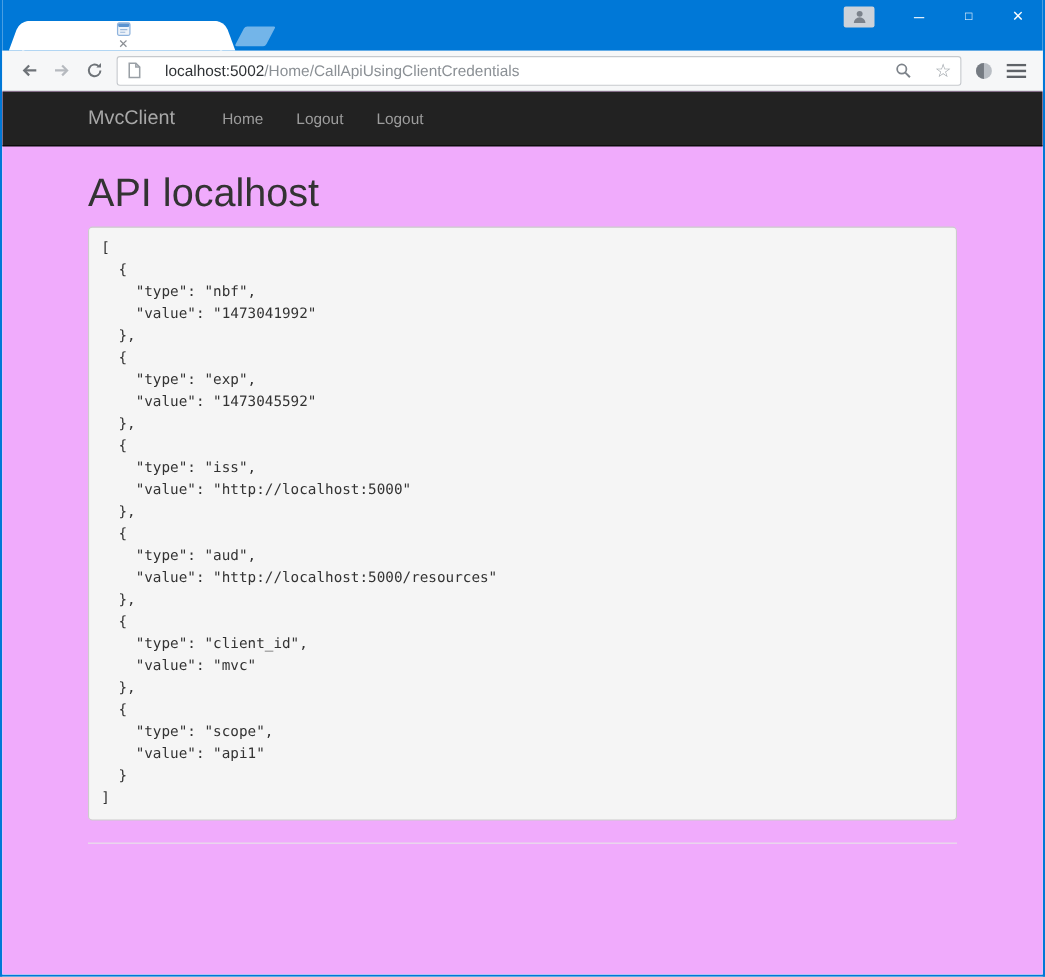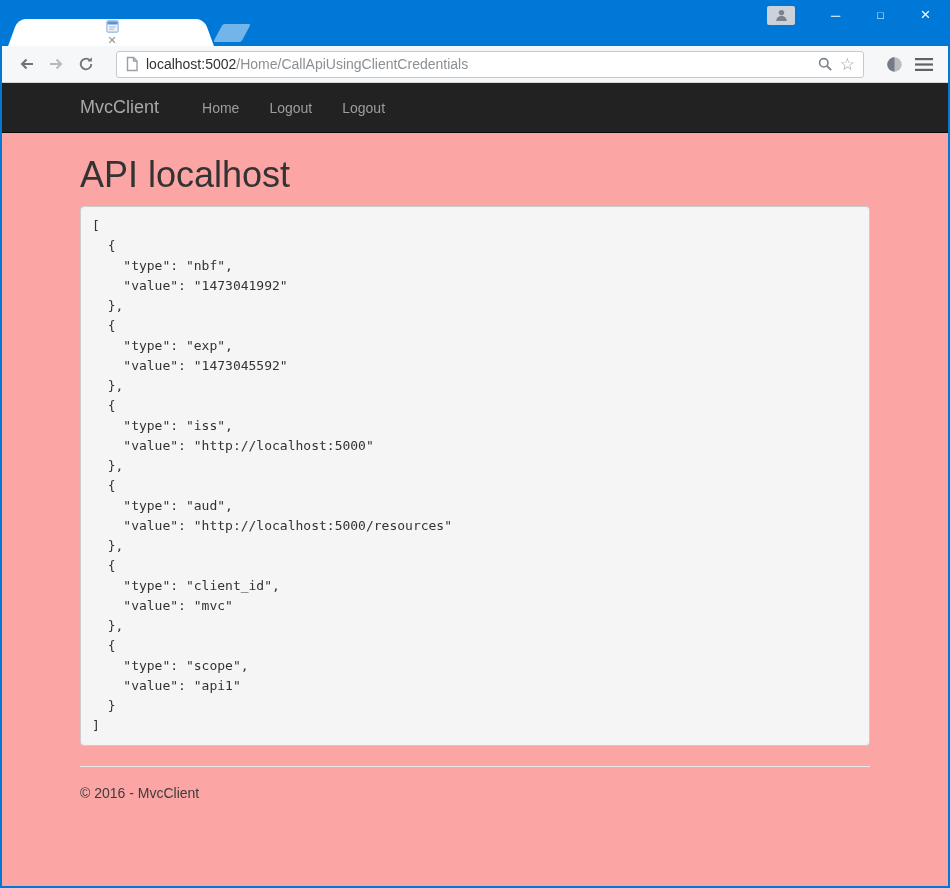--- a/index.html
+++ b/index.html
@@ -66,36 +66,36 @@
     height: 37px; flex: none;
     background: #f6f7f8; border-bottom: 1px solid #d5d8db;
     display: flex; align-items: center;
     padding: 0 10px; gap: 2px;
   }
   .nav-btn {
     width: 28px; height: 28px; border-radius: 14px;
     display: flex; align-items: center; justify-content: center; flex: none;
   }
   .omnibox {
-    flex: 1; height: 27px; margin: 0 14px;
+    flex: 1; height: 27px; margin: 0 4px;
     background: #fff; border: 1px solid #c6c9cd; border-radius: 3px;
-    display: flex; align-items: center; padding: 0 8px; gap: 7px;
+    display: flex; align-items: center; padding: 0 8px; gap: 21px;
     min-width: 0;
   }
   .url { flex: 1; font-size: 14px; white-space: nowrap; overflow: hidden; }
   .url .host { color: #2f3235; }
   .url .path { color: #8b9095; }
   .omni-icon { display: flex; align-items: center; flex: none; }
   .star-glyph { font-size: 17px; color: #9aa0a6; line-height: 1; }
   .tb-icon {
     width: 28px; height: 28px; display: flex; align-items: center; justify-content: center; flex: none;
   }
 
   
-  .page { flex: 1; background: #fca5a5; overflow: hidden; display: flex; flex-direction: column; }
+  .page { flex: 1; background: #f0abfc; overflow: hidden; display: flex; flex-direction: column; }
 
   .navbar {
     height: 50px; flex: none;
     background: #222; border-bottom: 1px solid #080808;
   }
   .navbar-inner {
     width: 790px; margin: 0 auto; height: 100%;
     display: flex; align-items: center;
   }
   .brand {
@@ -241,19 +241,16 @@
   {
     "type": "client_id",
     "value": "mvc"
   },
   {
     "type": "scope",
     "value": "api1"
   }
 ]</pre>
       <hr class="footer-rule">
-      <footer>
-        <p>© 2016 - MvcClient</p>
-      </footer>
     </div>
 
   </div>
 </div>
 
 </body></html>

